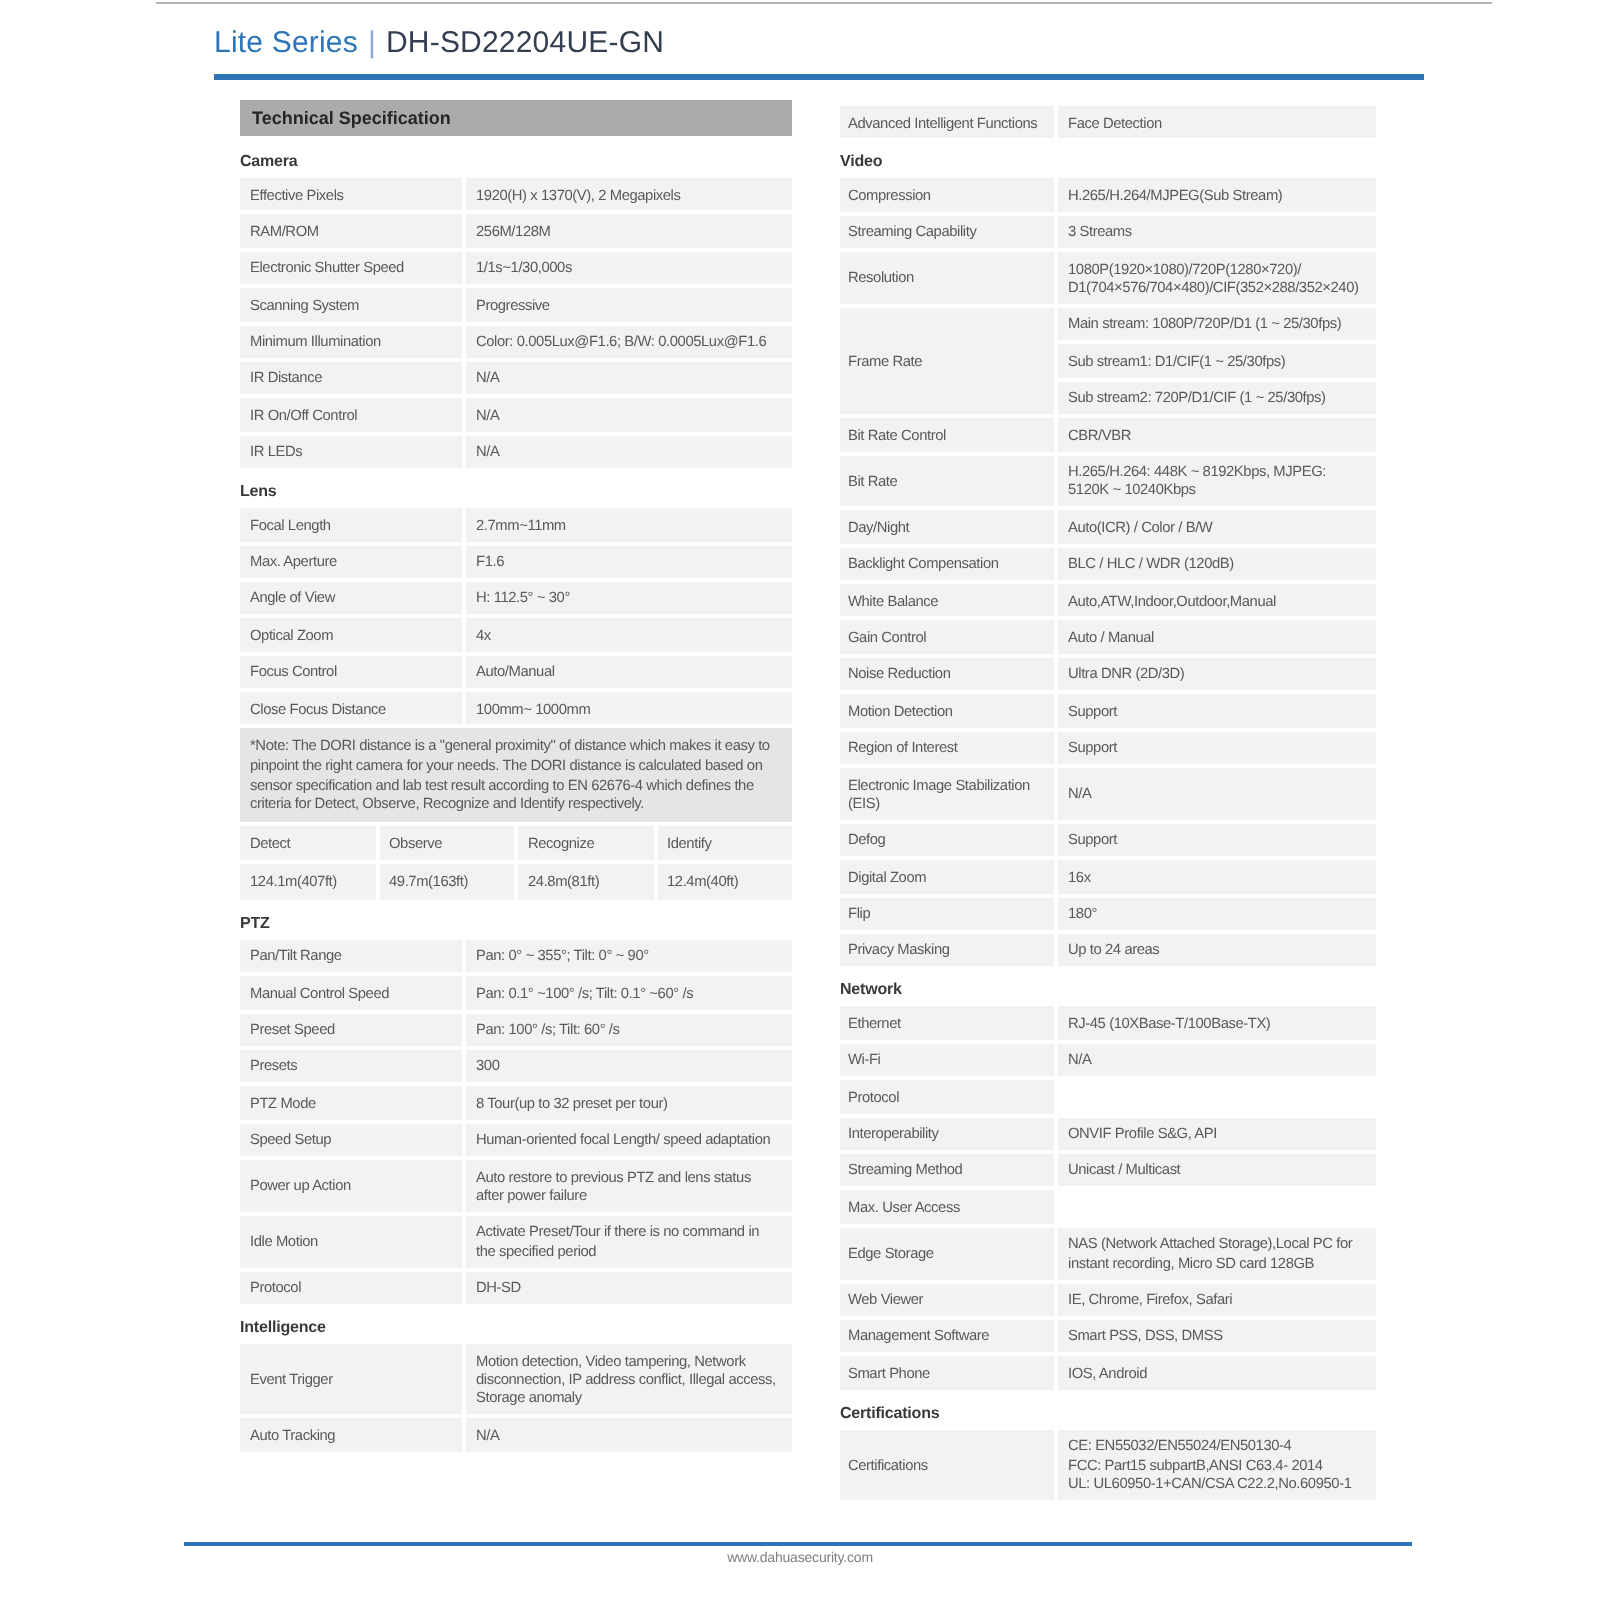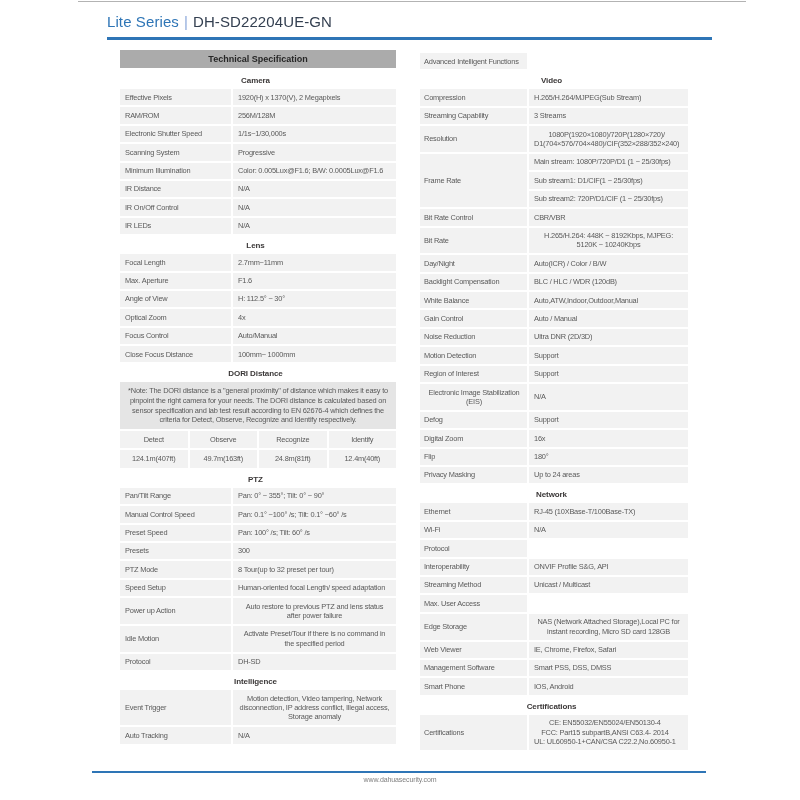--- a/index.html
+++ b/index.html
@@ -7,21 +7,21 @@
   .page { position:relative; width:800px; height:800px; background:#fff; overflow:hidden;border-radius:11px; }
 
   .top-hairline { position:absolute; left:78px; top:1px; width:668px; height:1px; background:#b3b3b3; }
 
   .doc-header { position:absolute; left:107px; top:13px; font-size:15px; letter-spacing:0.1px; white-space:nowrap; }
   .series { color:#2e75b6; }
   .sep { color:#8eaadb; margin:0 5px; }
   .model { color:#333f50; }
   .header-rule { position:absolute; left:107px; top:37px; width:605px; height:3px; background:#2e75b6; }
 
-  .col { position:absolute;text-align:center; }
+  .col { position:absolute; }
   .col-left  { left:120px; top:50px;  width:276px; }
   .col-right { left:420px; top:53px; width:268px; }
 
   .ts-bar { background:#ababab; color:#262626; font-weight:bold; font-size:9px; padding:4px 6px; margin-bottom:3px; }
 
   .sec-title { font-weight:bold; font-size:8px; color:#3b3838; padding:5px 5px 4px 0; letter-spacing:-0.1px; }
 
   .spec-row { display:flex; gap:2px; margin-bottom:2px; }
   .cell { background:#f2f2f2; color:#595959; font-size:7.4px; letter-spacing:-0.2px;
           line-height:1.27; padding:3.5px 5px; }
@@ -140,21 +140,20 @@
             </div>
           </div>
           <div class="spec-row">
             <div class="cell label">Close Focus Distance</div>
             <div class="val-stack">
               <div class="cell value">100mm~ 1000mm</div>
             </div>
           </div>
         </div>
         <div class="section">
-          <div class="sec-title">DORI Distance</div>
           <div class="note-cell">*Note: The DORI distance is a "general proximity" of distance which makes it easy to pinpoint the right camera for your needs. The DORI distance is calculated based on sensor specification and lab test result according to EN 62676-4 which defines the criteria for Detect, Observe, Recognize and Identify respectively.</div>
           <div class="grid-row">
             <div class="grid-cell">Detect</div>
             <div class="grid-cell">Observe</div>
             <div class="grid-cell">Recognize</div>
             <div class="grid-cell">Identify</div>
           </div>
           <div class="grid-row">
             <div class="grid-cell">124.1m(407ft)</div>
             <div class="grid-cell">49.7m(163ft)</div>
@@ -235,20 +234,23 @@
           </div>
         </div>
       </div>
   </div>
 
   <div class="col col-right">
     <div id="right-sections">
         <div class="section">
           <div class="spec-row">
             <div class="cell label">Advanced Intelligent Functions</div>
+            <div class="val-stack">
+              <div class="cell value">Face Detection</div>
+            </div>
           </div>
         </div>
         <div class="section">
           <div class="sec-title">Video</div>
           <div class="spec-row">
             <div class="cell label">Compression</div>
             <div class="val-stack">
               <div class="cell value">H.265/H.264/MJPEG(Sub Stream)</div>
             </div>
           </div>

